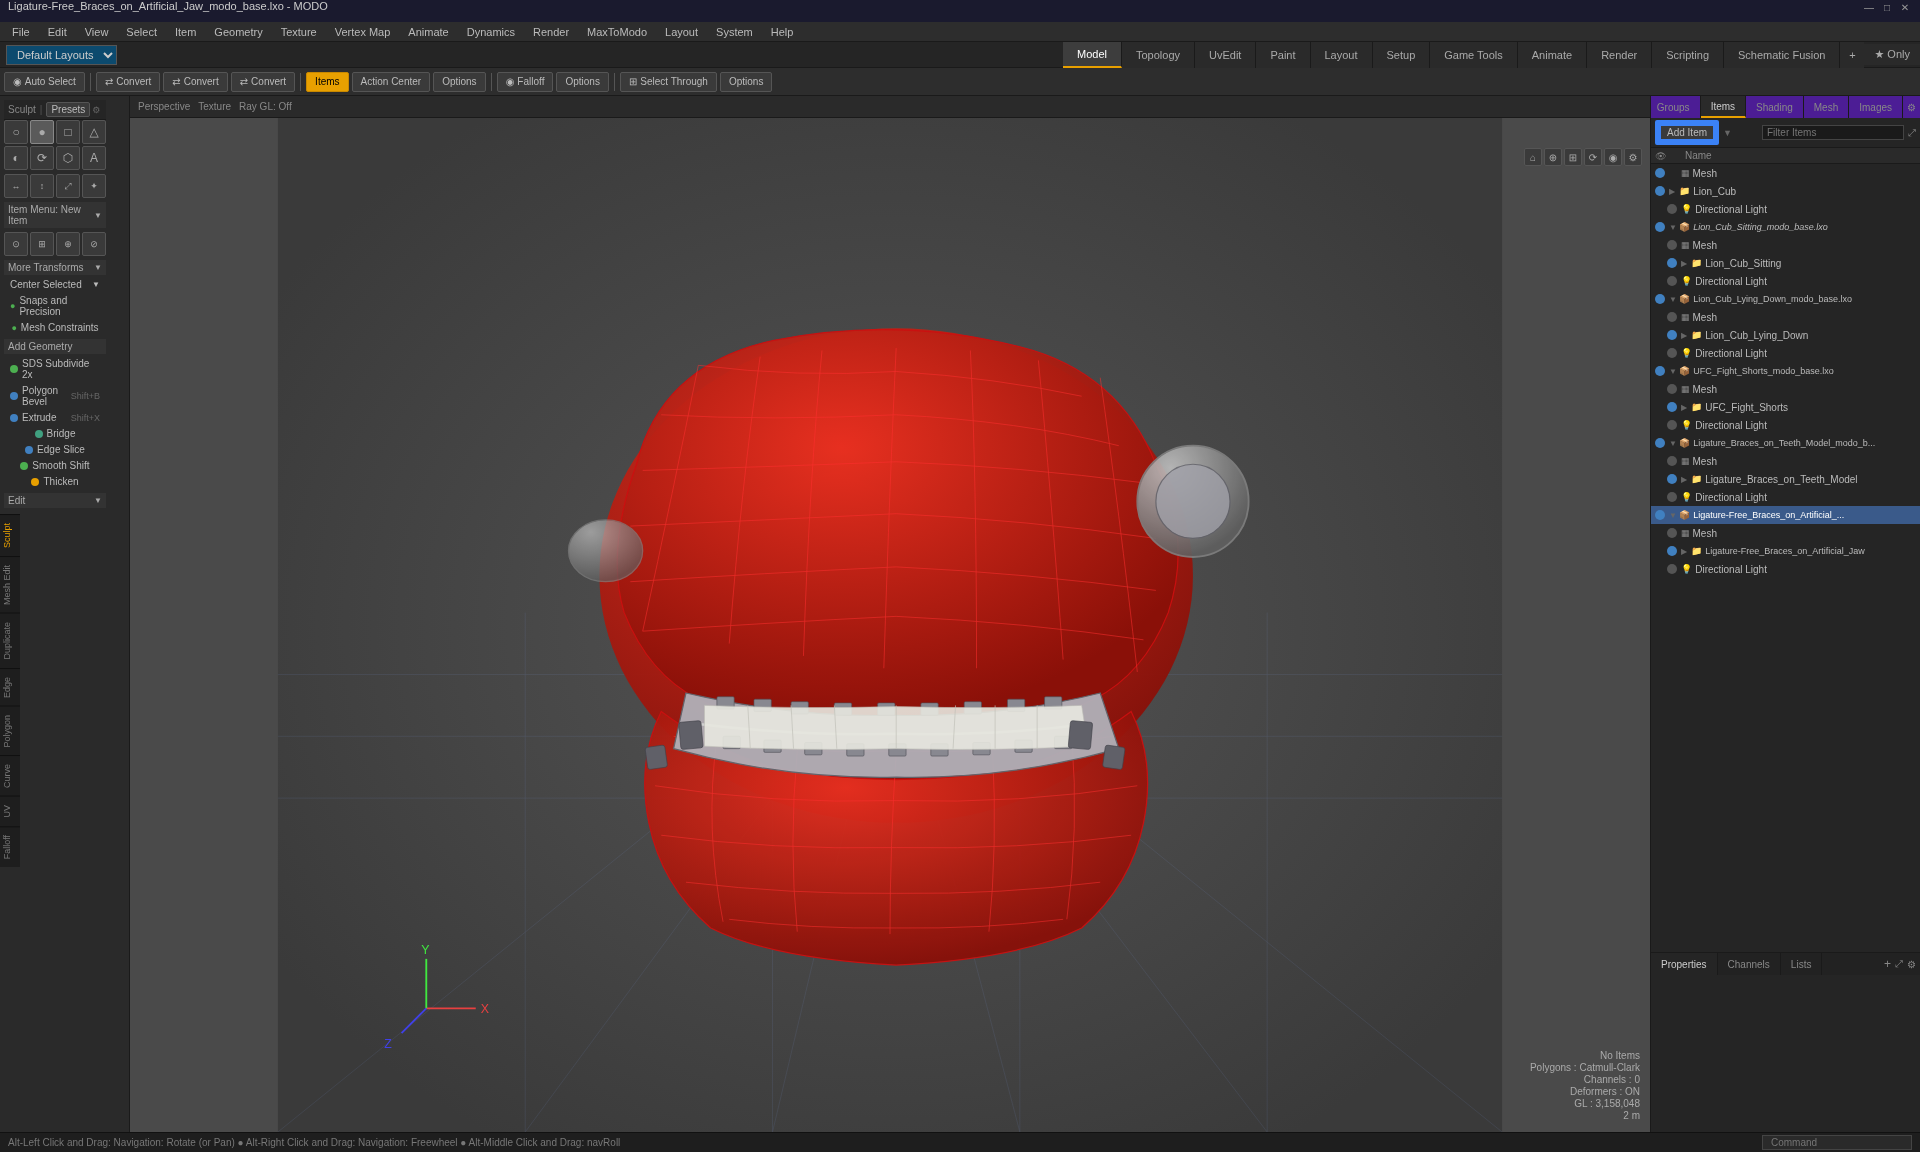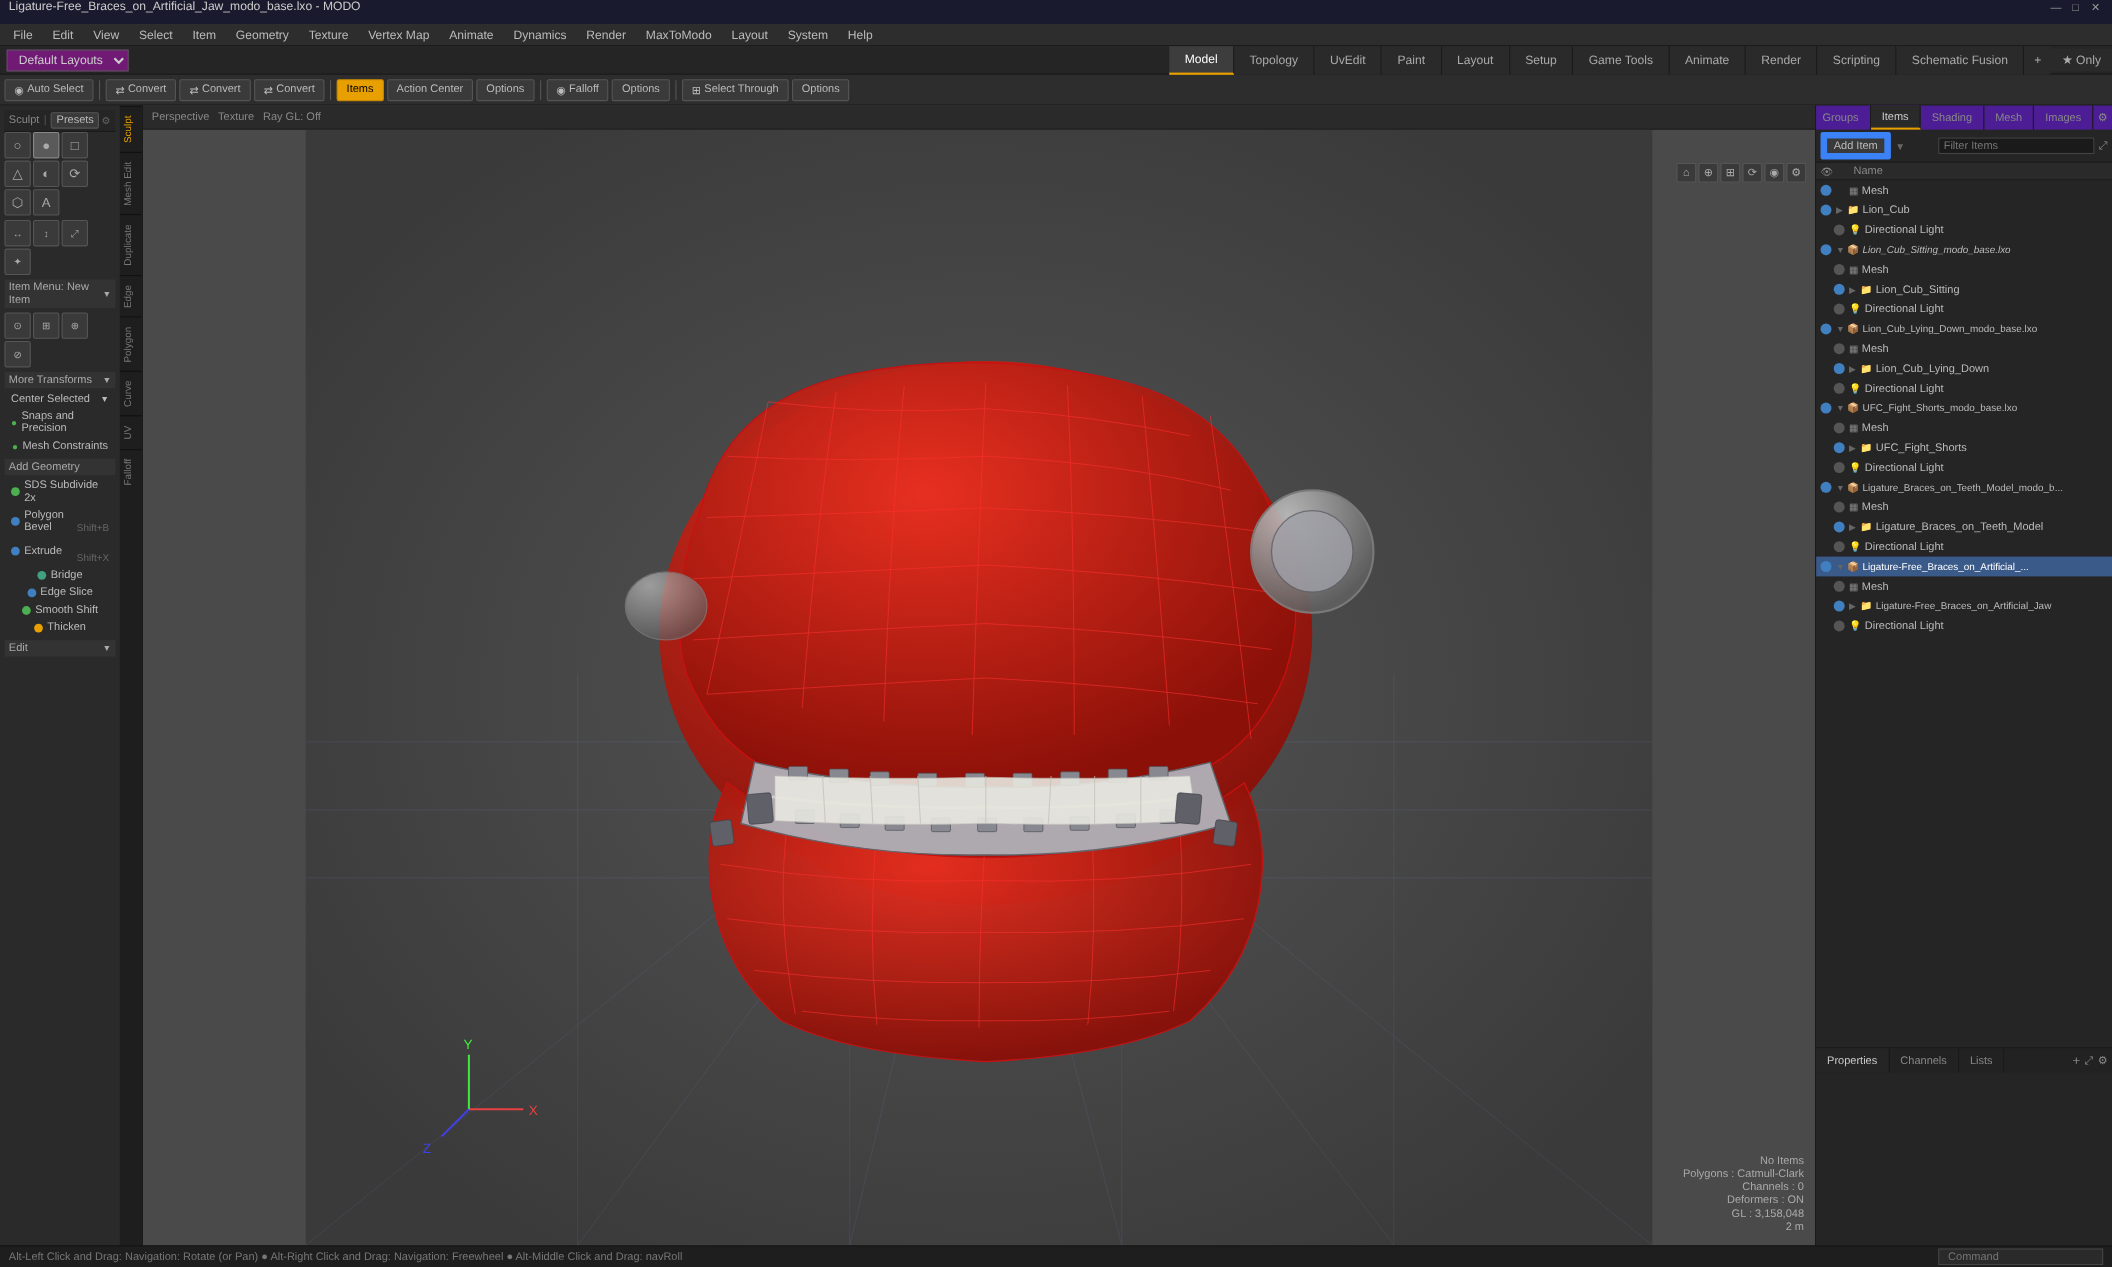--- a/index.html
+++ b/index.html
@@ -9,21 +9,21 @@
     #title-bar { width: 100%; height: 22px; background: #1a1a2e; display: flex; align-items: flex-start; justify-content: space-between; padding: 0 8px; }
     #title-bar .win-controls { display: flex; gap: 4px; }
     #title-bar .win-controls span { width: 14px; height: 14px; display: flex; align-items: center; justify-content: center; color: #999; font-size: 10px; cursor: pointer; }
 
     
     #menu-bar { width: 100%; height: 20px; background: #2d2d2d; display: flex; align-items: center; padding: 0 4px; gap: 2px; border-bottom: 1px solid #1a1a1a; }
     .menu-item { padding: 2px 8px; color: #bbb; font-size: 11px; cursor: pointer; border-radius: 2px; }
 
     
     #layout-tabs { width: 100%; height: 26px; background: #252525; display: flex; align-items: center; border-bottom: 1px solid #1a1a1a; }
-    #layout-select { background: #701a75; color: #ccc; border: 1px solid #555; padding: 2px 6px; font-size: 11px; margin-left: 6px; }
+    #layout-select { background: #0c4a6e; color: #ccc; border: 1px solid #555; padding: 2px 6px; font-size: 11px; margin-left: 6px; }
     .tab-group { display: flex; align-items: center; margin-left: auto; }
     .tab { padding: 4px 14px; color: #aaa; font-size: 11px; cursor: pointer; border-right: 1px solid #1a1a1a; height: 26px; display: flex; align-items: center; background: #2a2a2a; }
     .tab.active { background: #3d3d3d; color: #fff; border-bottom: 2px solid #e8a000; }
     .tab-add { width: 24px; height: 26px; display: flex; align-items: center; justify-content: center; color: #aaa; cursor: pointer; background: #2a2a2a; }
     .tab-star { padding: 4px 10px; color: #aaa; font-size: 11px; background: #2a2a2a; }
 
     
     #toolbar2 { width: 100%; height: 28px; background: #2d2d2d; display: flex; align-items: center; padding: 0 4px; gap: 3px; border-bottom: 1px solid #1a1a1a; }
     .tb-btn { padding: 2px 8px; background: #3a3a3a; border: 1px solid #555; color: #bbb; font-size: 10px; cursor: pointer; border-radius: 2px; height: 20px; display: flex; align-items: center; gap: 3px; }
     .tb-btn.active { background: #e8a000; color: #000; border-color: #c88800; }
@@ -45,21 +45,21 @@
     .section-header { width: 100%; background: #333; padding: 2px 4px; font-size: 10px; color: #aaa; display: flex; justify-content: space-between; align-items: center; cursor: pointer; margin-bottom: 2px; }
     .section-header .arrow { font-size: 8px; }
 
     
     .tool-btn { width: 100%; padding: 2px 6px; font-size: 10px; color: #bbb; background: transparent; display: flex; align-items: center; gap: 4px; cursor: pointer; border-radius: 2px; margin-bottom: 1px; justify-content: center; }
     .tool-btn .dot { width: 8px; height: 8px; border-radius: 50%; flex-shrink: 0; }
     .tool-btn .dot.green { background: #4caf50; }
     .tool-btn .dot.orange { background: #e8a000; }
     .tool-btn .dot.blue { background: #4080c0; }
     .tool-btn .dot.teal { background: #40a080; }
-    .tool-btn .shortcut { font-size: 9px; color: #666; margin-left: auto; margin-top: 12px; }
+    .tool-btn .shortcut { font-size: 9px; color: #666; margin-left: auto; }
 
     
     #viewport { flex: 1; background: #444; position: relative; overflow: hidden; }
     #viewport-header { width: 100%; height: 22px; background: #2a2a2a; display: flex; align-items: center; padding: 0 8px; gap: 8px; border-bottom: 1px solid #1a1a1a; }
     .vp-label { font-size: 10px; color: #888; }
     .vp-canvas { width: 100%; height: calc(100% - 22px); background: #4a4a4a; position: relative; display: flex; align-items: center; justify-content: center; }
 
     
     #scene-svg { width: 100%; height: 100%; }
 
@@ -208,21 +208,21 @@
     <span>⊞</span>
     <span>Select Through</span>
   </div>
   <div class="tb-btn">
     <span>Options</span>
   </div>
 </div>
 
 <div id="main">
 
-  <div id="left-panel" style="display:flex;flex-direction:row;width:130px;">
+  <div id="left-panel" style="display:flex;flex-direction:column;width:130px;">
 
     <div id="left-tools" style="width:110px;overflow-y:auto;padding:4px;">
 
       <div class="sculpt-header">
         <span>Sculpt</span>
         <span style="margin-left:4px;margin-right:4px;color:#555;">|</span>
         <button class="sculpt-presets">Presets</button>
         <span style="margin-left:2px;font-size:9px;color:#666;">⚙</span>
       </div>
 

